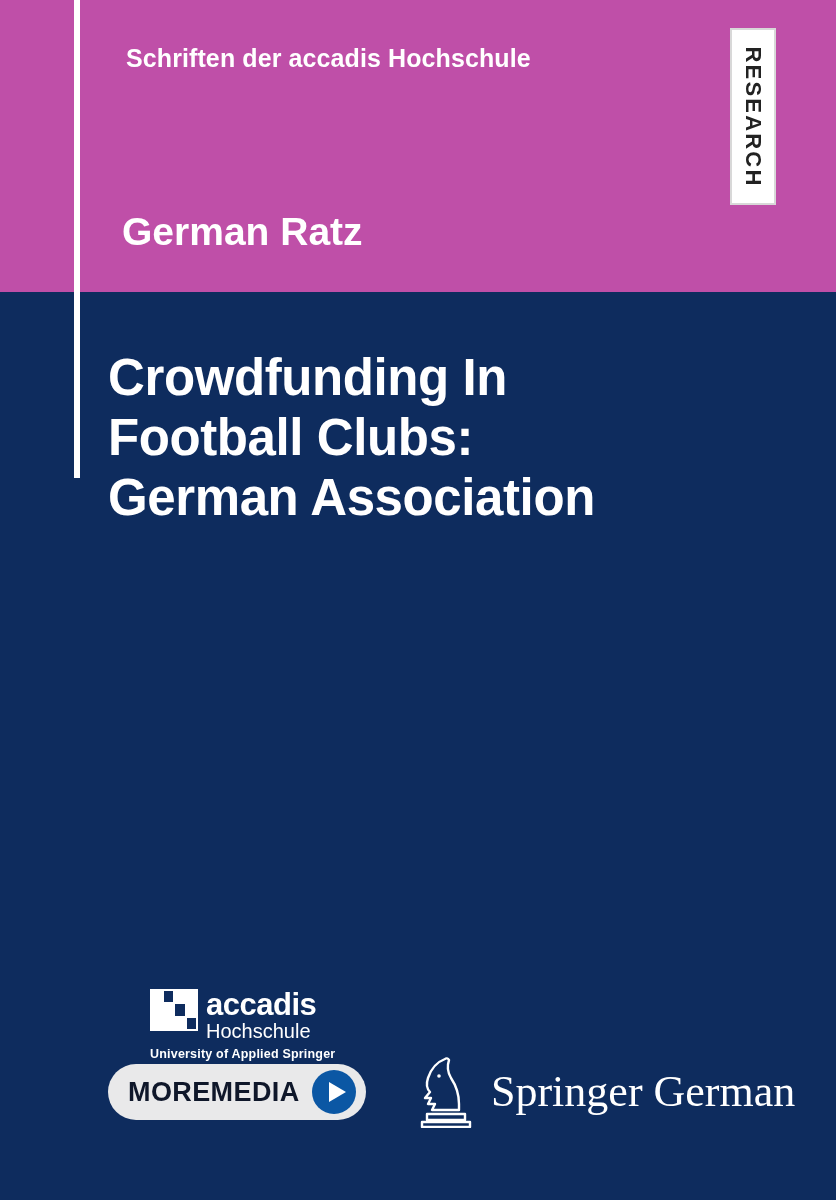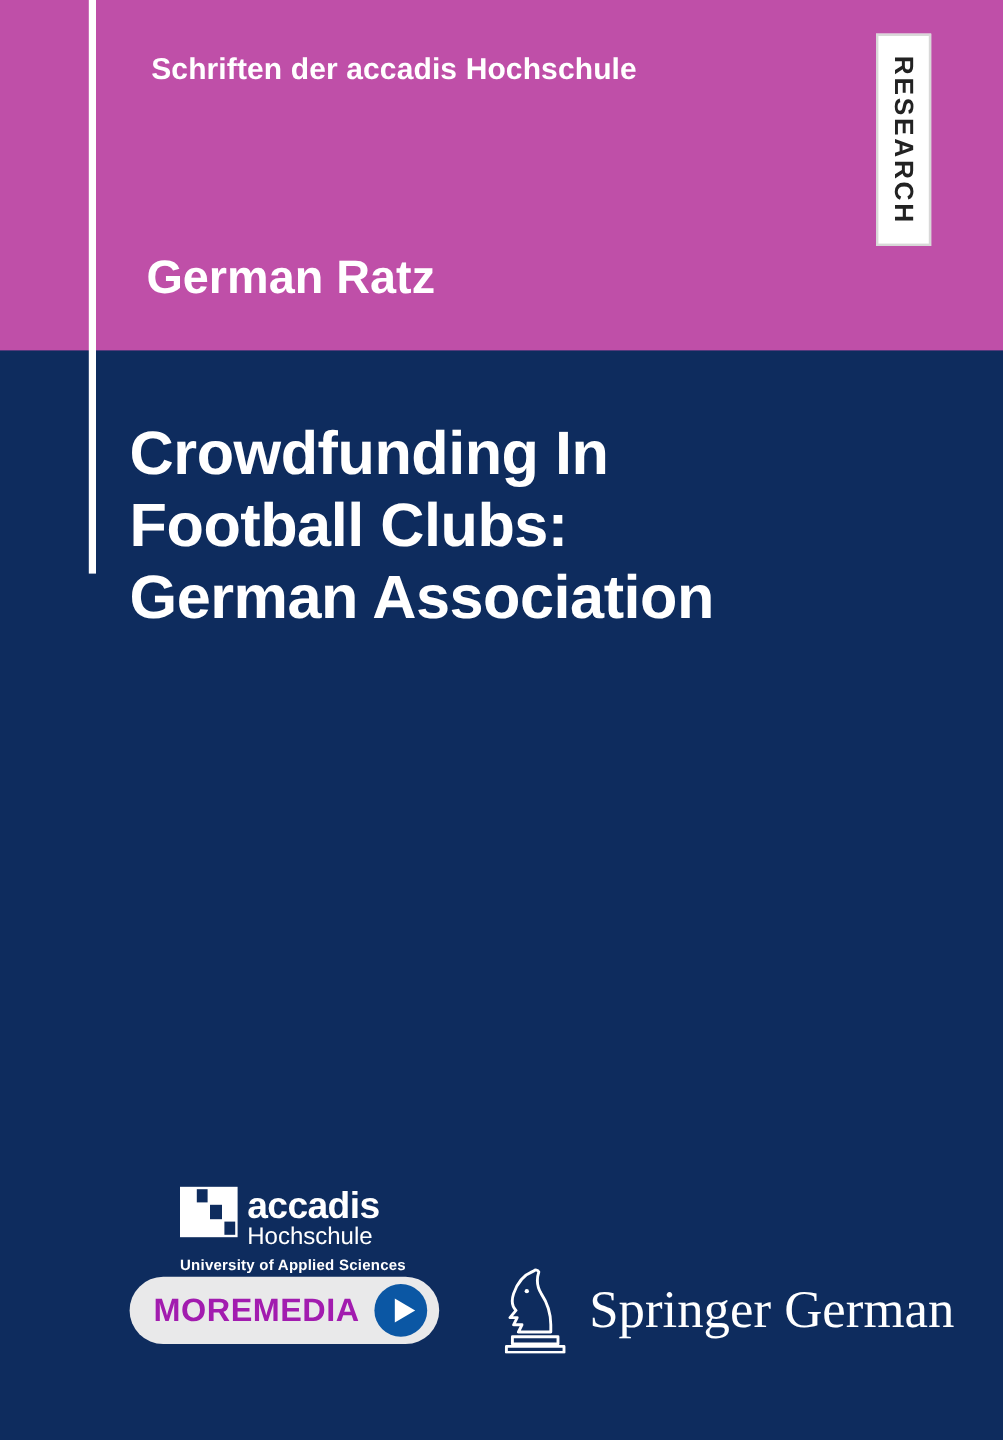--- a/index.html
+++ b/index.html
@@ -153,21 +153,21 @@
     padding: 0 10px 0 20px;
     background: #e9e9ea;
     border-radius: 28px;
     display: flex;
     align-items: center;
     gap: 12px;
   }
   .moremedia .label {
     font-size: 27px;
     font-weight: bold;
-    color: #a21caf;
+    color: #0f172a;
     letter-spacing: 0.4px;
   }
   .moremedia .play {
     width: 44px;
     height: 44px;
     border-radius: 50%;
     background: #0b57a4;
     position: relative;
   }
   .moremedia .play::after {
@@ -235,21 +235,21 @@
         <i class="on"></i>
         <i></i>
         <i class="on"></i>
       <i class="on"></i>
         <i class="on"></i>
         <i class="on"></i>
         <i></i>
     </div>
     <div class="name">accadis</div>
     <div class="sub">Hochschule</div>
-    <div class="uni">University of Applied Sciences</div>
+    <div class="uni">University of Applied Springer</div>
   </div>
 
   <div class="moremedia">
     <span class="label">MOREMEDIA</span>
     <span class="play"></span>
   </div>
 
   <div class="springer">
     <span class="knight">
       <svg width="62" height="74" viewBox="0 0 62 74" aria-hidden="true">

